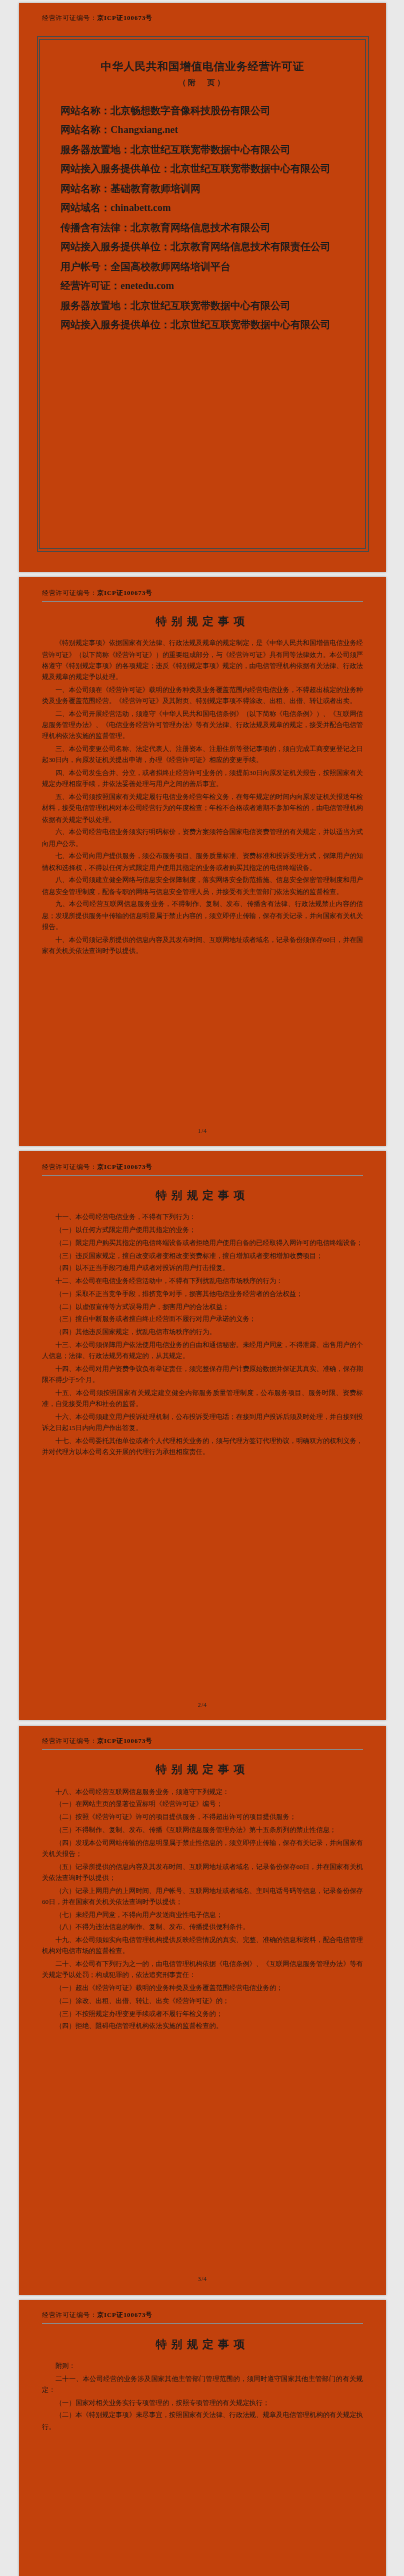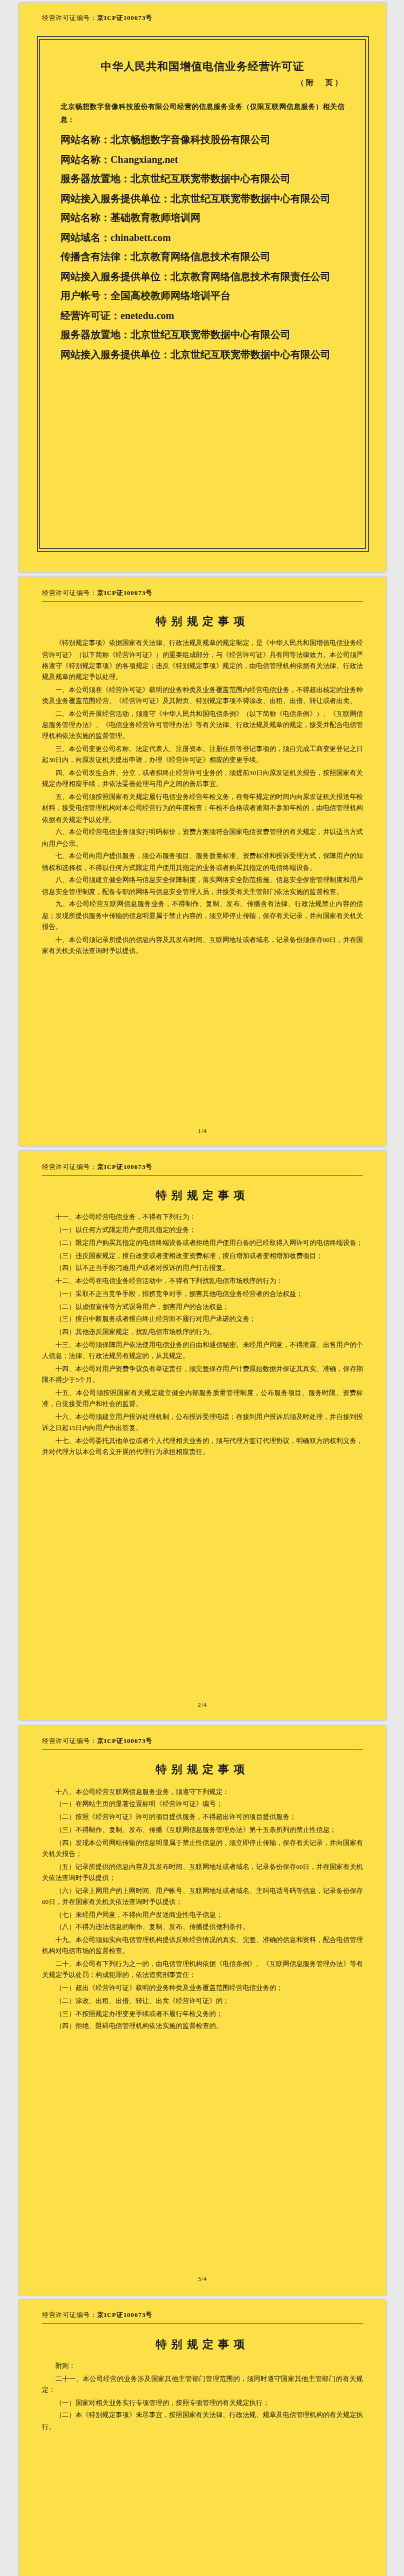--- a/index.html
+++ b/index.html
@@ -7,21 +7,21 @@
     width: 405px;
     background: #e9e9e9;
     font-family: "Liberation Serif", "DejaVu Serif", serif;
     color: #1c1c1c;
   }
   .doc { padding: 3.1px 0; }
   .page {
     width: 367px;
     height: 569px;
     margin: 0 auto 5.2px;
-    background: #fde047;
+    background: #c2410c;
     box-shadow: 0 0 2.1px rgba(0,0,0,.3);
     position: relative;
     box-sizing: border-box;
     overflow: hidden;
   }
   .page:last-of-type { margin-bottom: 0; }
 
   
   .page-header {
     font-size: 6.4px;
@@ -54,21 +54,21 @@
     padding: 17.5px 20.6px;
   }
   .cert-title {
     margin: 3.1px 0 2.1px;
     text-align: center;
     font-size: 10.8px;
     font-weight: 700;
     letter-spacing: 0.5px;
   }
   .cert-subtitle {
-    text-align: right;
+    text-align: center;
     font-size: 7.5px;
     font-weight: 700;
     margin: 4.1px 0 12.4px;
     letter-spacing: 2.1px;
   }
   .cert-intro {
     font-size: 7px;
     font-weight: 700;
     line-height: 1.9;
     margin: 0 0 3.1px;
@@ -115,21 +115,20 @@
 <div class="doc">
 
   <section class="page cert">
     <div class="page-header">
       <span>经营许可证编号：</span><span class="lic-no">京ICP证100673号</span>
     </div>
     <div class="cert-frame">
       <div class="cert-frame-inner">
         <h1 class="cert-title">中华人民共和国增值电信业务经营许可证</h1>
         <div class="cert-subtitle">（附　页）</div>
-        <p class="cert-intro">北京畅想数字音像科技股份有限公司经营的信息服务业务（仅限互联网信息服务）相关信息：</p>
         <div>
             <p class="cert-line">网站名称：北京畅想数字音像科技股份有限公司</p>
             <p class="cert-line">网站名称：Changxiang.net</p>
             <p class="cert-line">服务器放置地：北京世纪互联宽带数据中心有限公司</p>
             <p class="cert-line">网站接入服务提供单位：北京世纪互联宽带数据中心有限公司</p>
             <p class="cert-line">网站名称：基础教育教师培训网</p>
             <p class="cert-line">网站域名：chinabett.com</p>
             <p class="cert-line">传播含有法律：北京教育网络信息技术有限公司</p>
             <p class="cert-line">网站接入服务提供单位：北京教育网络信息技术有限责任公司</p>
             <p class="cert-line">用户帐号：全国高校教师网络培训平台</p>

